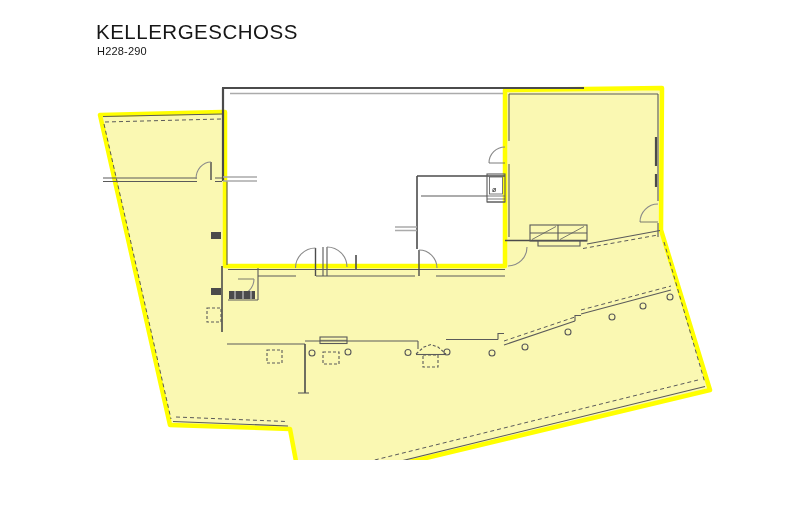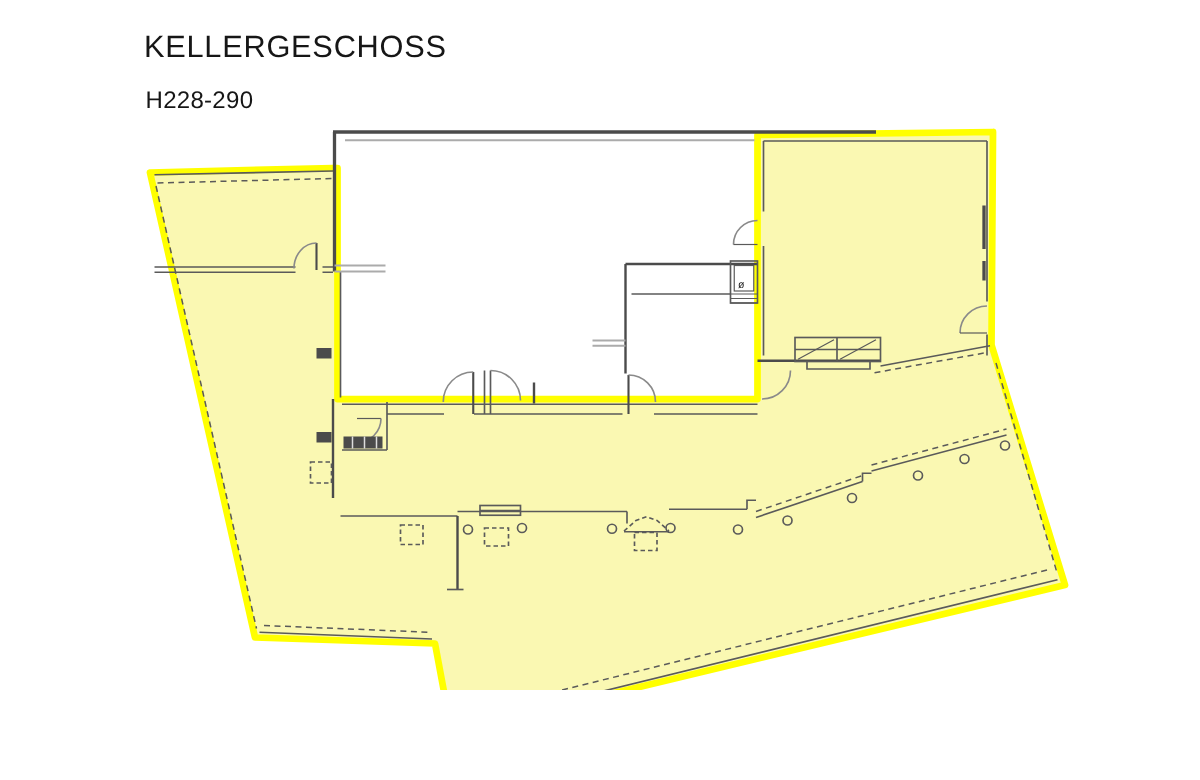--- a/index.html
+++ b/index.html
@@ -1,18 +1,18 @@
 <!DOCTYPE html>
 <html style="--paper: #ffffff; --ink: #161616; --highlight: #ffff00; --area: #faf8b2; --wall: #4b4b4b; --wallthin: #5a5a5a; --walllight: #ababab; --door: #8a8a8a;"><head>
 <meta charset="utf-8">
 <style>
   html,body{margin:0;padding:0;background:#ffffff;font-family:"Liberation Sans",sans-serif;}
   .canvas{position:relative;width:800px;height:460px;background:var(--paper);overflow:hidden;}
   .title{position:absolute;left:96px;top:20px;font-size:20.5px;letter-spacing:.5px;color:var(--ink);font-weight:400;}
-  .subtitle{position:absolute;left:97px;top:59px;font-size:16px;letter-spacing:.2px;color:var(--ink);}
+  .subtitle{position:absolute;left:97px;top:45px;font-size:11px;letter-spacing:.2px;color:var(--ink);}
   svg{position:absolute;left:0;top:0;}
   .fillY{fill:var(--area);stroke:none;}
   .white{fill:var(--paper);stroke:none;}
   .hl{stroke:var(--highlight);stroke-width:4.5;fill:none;stroke-linejoin:round;stroke-linecap:butt;}
   .w2{stroke:var(--wall);stroke-width:2.2;fill:none;}
   .w15{stroke:var(--wall);stroke-width:1.6;fill:none;}
   .w1{stroke:var(--wallthin);stroke-width:1.1;fill:none;}
   .w08{stroke:var(--wallthin);stroke-width:.8;fill:none;}
   .lg{stroke:var(--walllight);stroke-width:1.4;fill:none;}
   .dash{stroke:var(--wallthin);stroke-width:1;fill:none;stroke-dasharray:4 3;}

